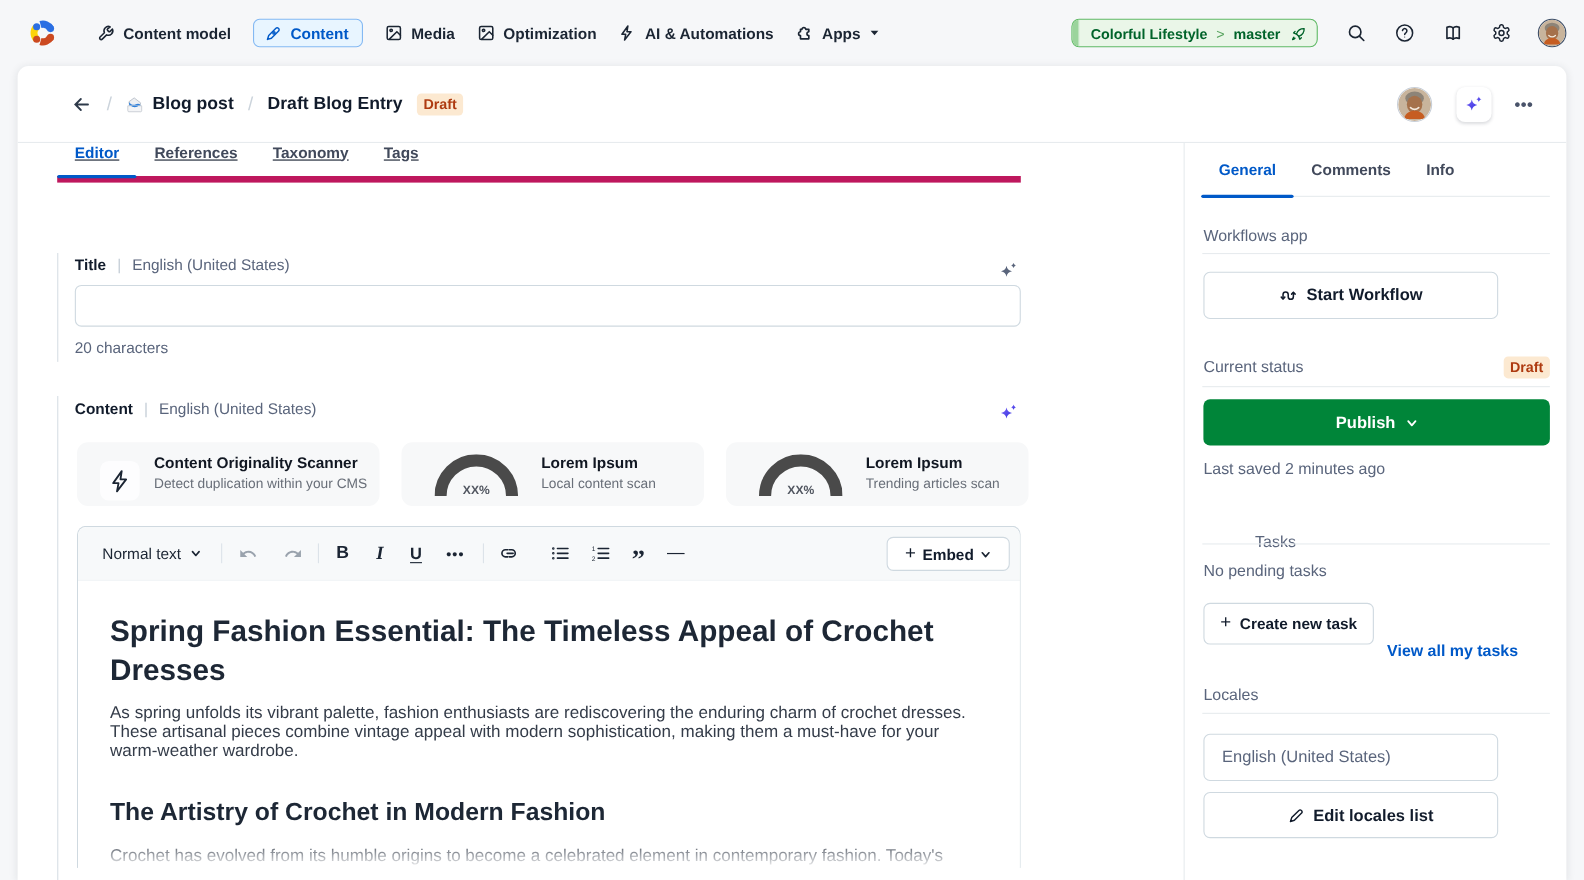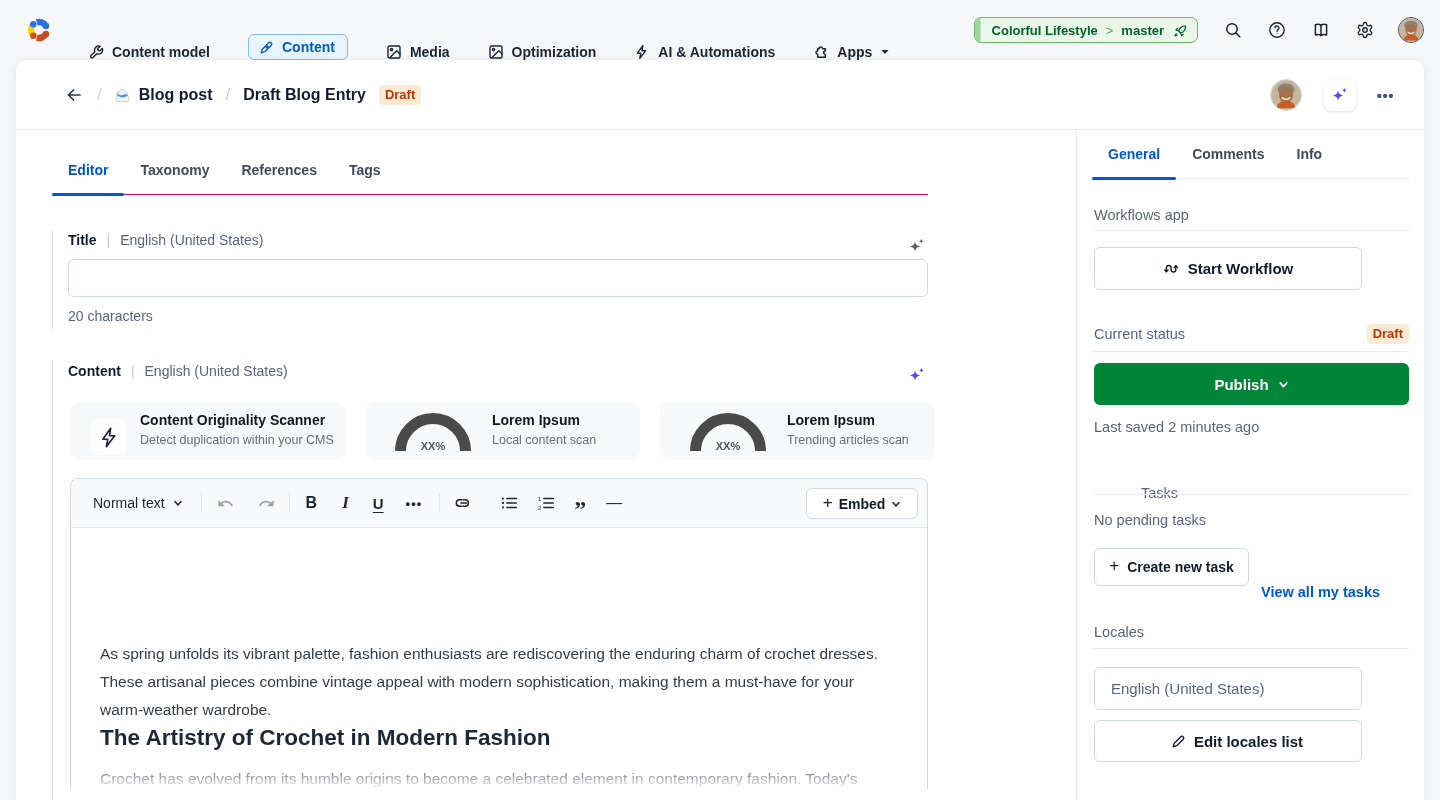--- a/index.html
+++ b/index.html
@@ -4,21 +4,21 @@
 <style>
   * { margin:0; padding:0; box-sizing:border-box; }
   html,body { width:1440px; height:800px; overflow:hidden; }
   body { background:#F6F7F9; font-family:"Liberation Sans", sans-serif; color:#111B2B; }
   .abs { position:absolute; }
   svg { display:block; }
 
   
   .nav { position:absolute; left:0; top:0; width:1440px; height:60px; display:flex; align-items:center; }
   .logo { position:absolute; left:27px; top:18px; }
-  .navitems { position:absolute; left:88px; top:0; height:60px; display:flex; align-items:flex-end; gap:38px; }
+  .navitems { position:absolute; left:88px; top:0; height:60px; display:flex; align-items:center; gap:20px; }
   .nitem { display:flex; align-items:center; gap:8px; font-size:14px; font-weight:700; color:#1B2533; white-space:nowrap; }
   .nitem svg { flex:none; }
   .npill { display:flex; align-items:center; gap:8px; font-size:14px; font-weight:700; color:#0059C8; background:#E8F5FF; border:1px solid #84B9F3; border-radius:6px; padding:4px 12px 4px 10px; }
   .navright { position:absolute; right:16px; top:0; height:60px; display:flex; align-items:center; }
   .envpill { display:flex; align-items:center; height:26px; border:1px solid #5FB965; border-radius:7px; background:#EAF6E8; overflow:hidden; font-size:13px; font-weight:700; color:#00632A; }
   .envpill .strip { width:6px; height:26px; background:#9BD49C; border-right:1px solid #bfe3c0; }
   .envpill .lbl { padding:0 10px 0 11px; display:flex; align-items:center; gap:8px; }
   .iconbtn { width:18px; height:18px; margin-left:26px; }
   .avatar24 { width:26px; height:26px; border-radius:50%; border:1.5px solid #3c4d66; margin-left:24px; overflow:hidden; }
 
@@ -27,21 +27,21 @@
   .chead { position:absolute; left:0; top:0; width:1408px; height:70px; border-bottom:1px solid #E7EBEE; }
   .crumb { position:absolute; left:48px; top:0; height:70px; display:flex; align-items:center; font-size:16px; font-weight:700; color:#111B2B; }
   .crumbsep { color:#CBD3DB; font-weight:400; font-size:17px; padding:0 13px; }
   .badge { background:#FCE9D1; color:#AE3A10; font-size:13px; font-weight:700; border-radius:4px; padding:3px 6px 4px; line-height:13px; }
   .headright { position:absolute; right:30px; top:0; height:70px; display:flex; align-items:center; }
   .avatar32 { width:32px; height:32px; border-radius:50%; border:1.5px solid #c8cfd8; overflow:hidden; }
   .sparkbtn { width:32px; height:32px; border-radius:8px; background:#fff; box-shadow:0 1px 3px rgba(20,30,50,.15); display:flex; align-items:center; justify-content:center; margin-left:22px; }
   .dots { color:#49536A; font-size:15px; font-weight:700; letter-spacing:.5px; margin-left:21px; }
 
   
-  .tabs { position:absolute; left:36px; top:86px; width:876px; height:49px; border-bottom:1px solid #be185d; display:flex; }
+  .tabs { position:absolute; left:36px; top:57px; width:876px; height:49px; border-bottom:6px solid #be185d; display:flex;text-decoration:underline; }
   .tab { padding:0 16px; display:flex; align-items:center; font-size:14px; font-weight:700; color:#41495B; position:relative; }
   .tab.active { color:#0059C8; }
   .tab.active:after { content:""; position:absolute; left:0; right:0; bottom:-2px; height:3px; background:#0059C8; border-radius:2px; }
 
   .vline { position:absolute; width:1px; background:#D8DFE5; left:36px; }
   .flabel { position:absolute; left:52px; font-size:14px; display:flex; align-items:center; gap:10px; }
   .flabel b { color:#111B2B; font-weight:700; }
   .flabel .pipe { color:#C4CDD6; }
   .flabel .loc { color:#5A657C; }
   .tinput { position:absolute; left:52px; width:860px; height:38px; border:1px solid #CFD9E0; border-radius:6px; background:#fff; }
@@ -55,21 +55,21 @@
   .gauge { position:absolute; left:30px; top:11px; }
   .gtxt { position:absolute; left:30px; width:76px; top:38px; text-align:center; font-size:11px; font-weight:700; color:#515660; }
 
   .editor { position:absolute; left:54px; top:418px; width:858px; height:311px; border:1px solid #CFD9E0; border-radius:8px 8px 0 0; border-bottom:none; }
   .toolbar { position:absolute; left:0; top:0; right:0; height:49px; background:#F7F9FA; border-bottom:1px solid #E7EBEE; border-radius:8px 8px 0 0; display:flex; align-items:center; }
   .tsep { width:1px; height:18px; background:#DCE3E9; }
   .tbtn { color:#1B2533; display:flex; align-items:center; justify-content:center; }
   .embed { position:absolute; right:9px; top:9px; width:112px; height:31px; background:#fff; border:1px solid #CFD9E0; border-radius:6px; display:flex; align-items:center; justify-content:center; gap:6px; font-size:14px; font-weight:700; color:#111B2B; }
   .ebody { position:absolute; left:0; top:49px; right:0; bottom:0; background:#fff; overflow:hidden; }
   .ebody h1 { font-size:27px; line-height:35px; font-weight:700; color:#1D2735; position:absolute; left:29px; top:29px; width:820px; letter-spacing:0; white-space:nowrap; }
-  .ebody .p1 { position:absolute; left:29px; top:112px; width:820px; font-size:15.5px; line-height:28px; color:#343C49; white-space:nowrap; }
+  .ebody .p1 { position:absolute; left:29px; top:112px; width:820px; font-size:15.5px; line-height:17px; color:#343C49; white-space:nowrap; }
   .ebody h2 { position:absolute; left:29px; top:197px; font-size:22.5px; font-weight:700; color:#1D2735; }
   .ebody .p2 { position:absolute; left:29px; top:240px; width:820px; font-size:15.5px; line-height:22.7px; color:#343C49; white-space:nowrap; }
   .fade { position:absolute; left:1px; right:1px; bottom:0; height:26px; background:linear-gradient(rgba(255,255,255,0), rgba(255,255,255,.96)); }
 
   
   .sidebar { position:absolute; left:1060px; top:70px; width:348px; height:670px; border-left:1px solid #E7EBEE; }
   .stabs { position:absolute; left:15px; top:0; width:317px; height:49px; border-bottom:1px solid #E7EBEE; display:flex; }
   .shead { position:absolute; left:17px; font-size:14.5px; color:#5A657C; }
   .sdiv { position:absolute; left:16px; width:316px; height:1px; background:#E7EBEE; }
   .sbtn { position:absolute; left:17px; width:268px; border:1px solid #CFD9E0; border-radius:6px; background:#fff; display:flex; align-items:center; justify-content:center; gap:8px; font-size:15px; font-weight:700; color:#111B2B; }
@@ -225,22 +225,22 @@
           <path fill="url(#sg)" d="M7 4.5C7.65 7.5 9 8.85 12 9.5 9 10.15 7.65 11.5 7 14.5 6.35 11.5 5 10.15 2 9.5 5 8.85 6.35 7.5 7 4.5 Z"></path>
           <path fill="url(#sg)" d="M13.4 1.8c.33 1.5 1 2.17 2.5 2.5-1.5.33-2.17 1-2.5 2.5-.33-1.5-1-2.17-2.5-2.5 1.5-.33 2.17-1 2.5-2.5z"></path>
         </svg>
       </div>
       <div class="dots">•••</div>
     </div>
   </div>
 
   <div class="tabs">
     <div class="tab active">Editor</div>
+    <div class="tab">References</div>
     <div class="tab">Taxonomy</div>
-    <div class="tab">References</div>
     <div class="tab">Tags</div>
   </div>
 
   <div class="vline" style="top:170px; height:99px;"></div>
   <div class="flabel" style="top:172px;">
       <b>Title</b>
       <span class="pipe">|</span>
       <span class="loc">English (United States)</span>
     </div>
   <div class="abs" style="left:892px; top:177px;">
@@ -351,20 +351,21 @@
       <div class="tbtn" style="margin-left:19px; font-weight:700; font-size:24px; font-family:'Liberation Serif',serif; line-height:10px; padding-top:12px;">”</div>
       <div class="tbtn" style="margin-left:20px; font-weight:400; font-size:16px;">—</div>
       <div class="embed">
         <span style="font-size:17px; font-weight:400; margin-top:-2px">+</span> Embed
         <svg width="10" height="10" viewBox="0 0 10 10" fill="none" stroke="#1B2533" stroke-width="1.5" stroke-linecap="round" stroke-linejoin="round">
             <path d="M2 3.5L5 7l3-3.5"></path>
           </svg>
       </div>
     </div>
     <div class="ebody">
+      <h1>Spring Fashion Essential: The Timeless Appeal of Crochet<br>Dresses</h1>
       <div class="p1">As spring unfolds its vibrant palette, fashion enthusiasts are rediscovering the enduring charm of crochet dresses.<br>These artisanal pieces combine vintage appeal with modern sophistication, making them a must-have for your<br>warm-weather wardrobe.</div>
       <h2>The Artistry of Crochet in Modern Fashion</h2>
       <div class="p2">Crochet has evolved from its humble origins to become a celebrated element in contemporary fashion. Today's<br>crochet dresses showcase intricate handcrafted details while maintaining a distinctly modern silhouette. The</div>
       <div class="fade"></div>
     </div>
   </div>
 
   <div class="sidebar">
     <div class="stabs">
       <div class="tab active">General</div>

